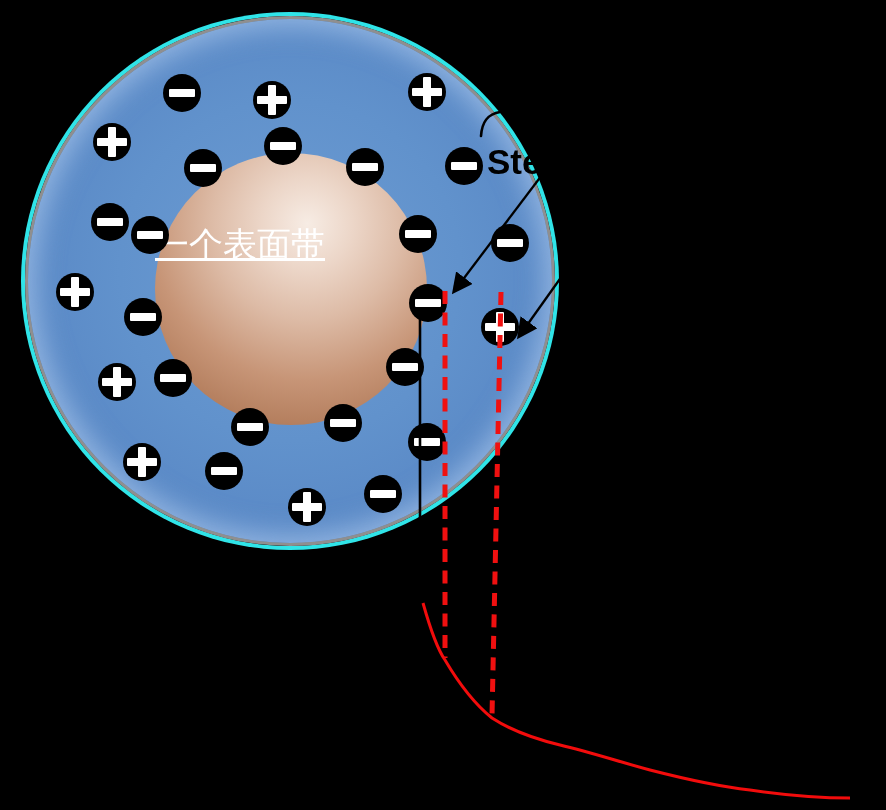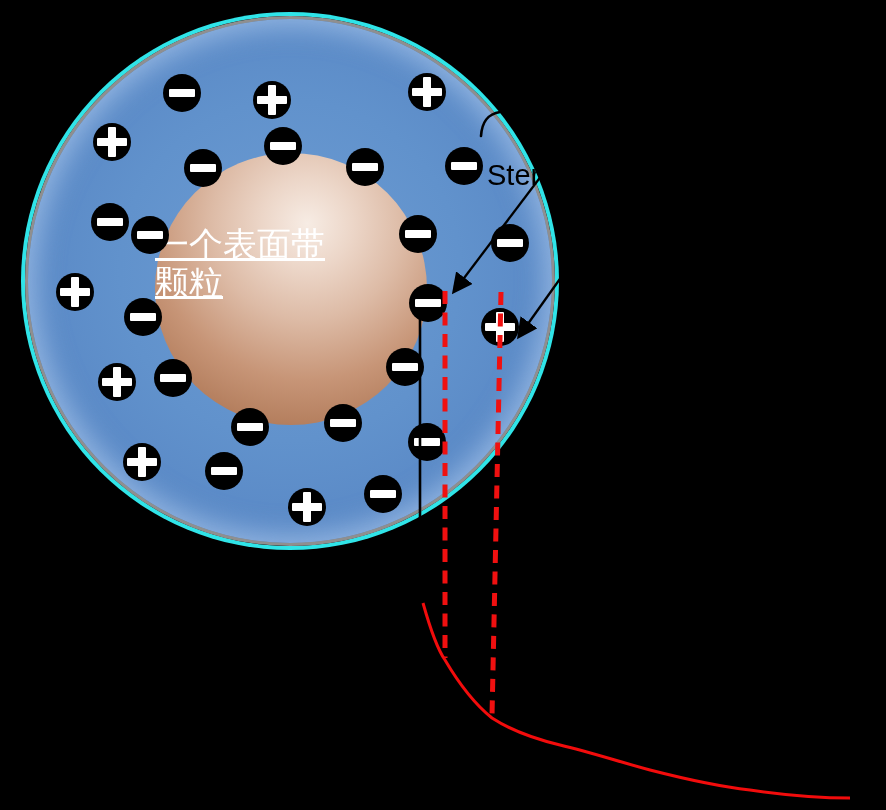--- a/index.html
+++ b/index.html
@@ -38,35 +38,35 @@
     background:#fff;border-radius:1px;}
   
   svg.overlay{position:absolute;left:0;top:0;width:886px;height:810px;pointer-events:none;}
   .blackline{stroke:#000;stroke-width:2.6;fill:none;}
   .reddash{stroke:#f01010;stroke-width:5;fill:none;stroke-dasharray:13 8.5;}
   .redcurve{stroke:#f20c0c;stroke-width:3;fill:none;}
   .arrow{stroke:#000;stroke-width:2.3;fill:none;}
   .curl{stroke:#000;stroke-width:2.6;fill:none;stroke-linecap:round;}
   
   .stern-label{
-    position:absolute;left:487px;top:156px;color:#000;font-size:29px;
+    position:absolute;left:487px;top:139px;color:#000;font-size:35px;
     white-space:nowrap;
+    font-weight:bold;
   }
 </style>
 </head>
 <body>
 
 <div class="canvas">
 
   <div class="diffuse-circle"></div>
 
   <div class="particle">
     <div class="particle-label">
       <div>一个表面带</div>
-      <div>颗粒</div>
     </div>
   </div>
 
   <div id="ion-layer">
       <div class="ion minus" style="left: 163px; top: 74px;"></div>
       <div class="ion plus" style="left: 253px; top: 81px;"></div>
       <div class="ion plus" style="left: 408px; top: 73px;"></div>
       <div class="ion plus" style="left: 93px; top: 123px;"></div>
       <div class="ion minus" style="left: 264px; top: 127px;"></div>
       <div class="ion minus" style="left: 184px; top: 149px;"></div>

